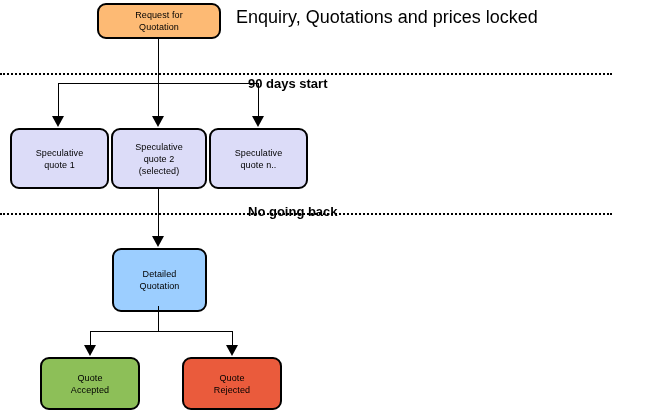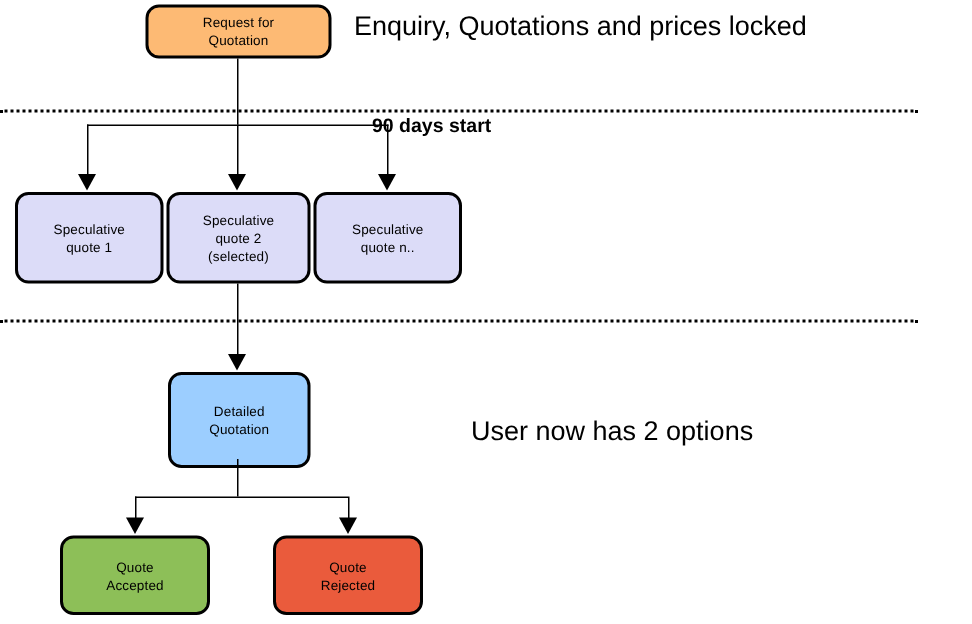--- a/index.html
+++ b/index.html
@@ -119,17 +119,17 @@
 
   <div class="node" id="node-accepted" style="background: rgb(141, 191, 88);">Quote
 Accepted</div>
   <div class="node" id="node-rejected" style="background: rgb(234, 91, 60);">Quote
 Rejected</div>
 
   <div class="divider" id="divider-90days"></div>
   <div class="divider-label" id="label-90days">90 days start</div>
 
   <div class="divider" id="divider-nogoingback"></div>
+  <div class="divider-label" id="label-nogoingback">No going back</div>
 
   <div class="annotation" id="anno-locked">Enquiry, Quotations and prices locked</div>
-  <div class="annotation" id="anno-options">User now has 2 options</div>
 
 </div>
 
 </body></html>

